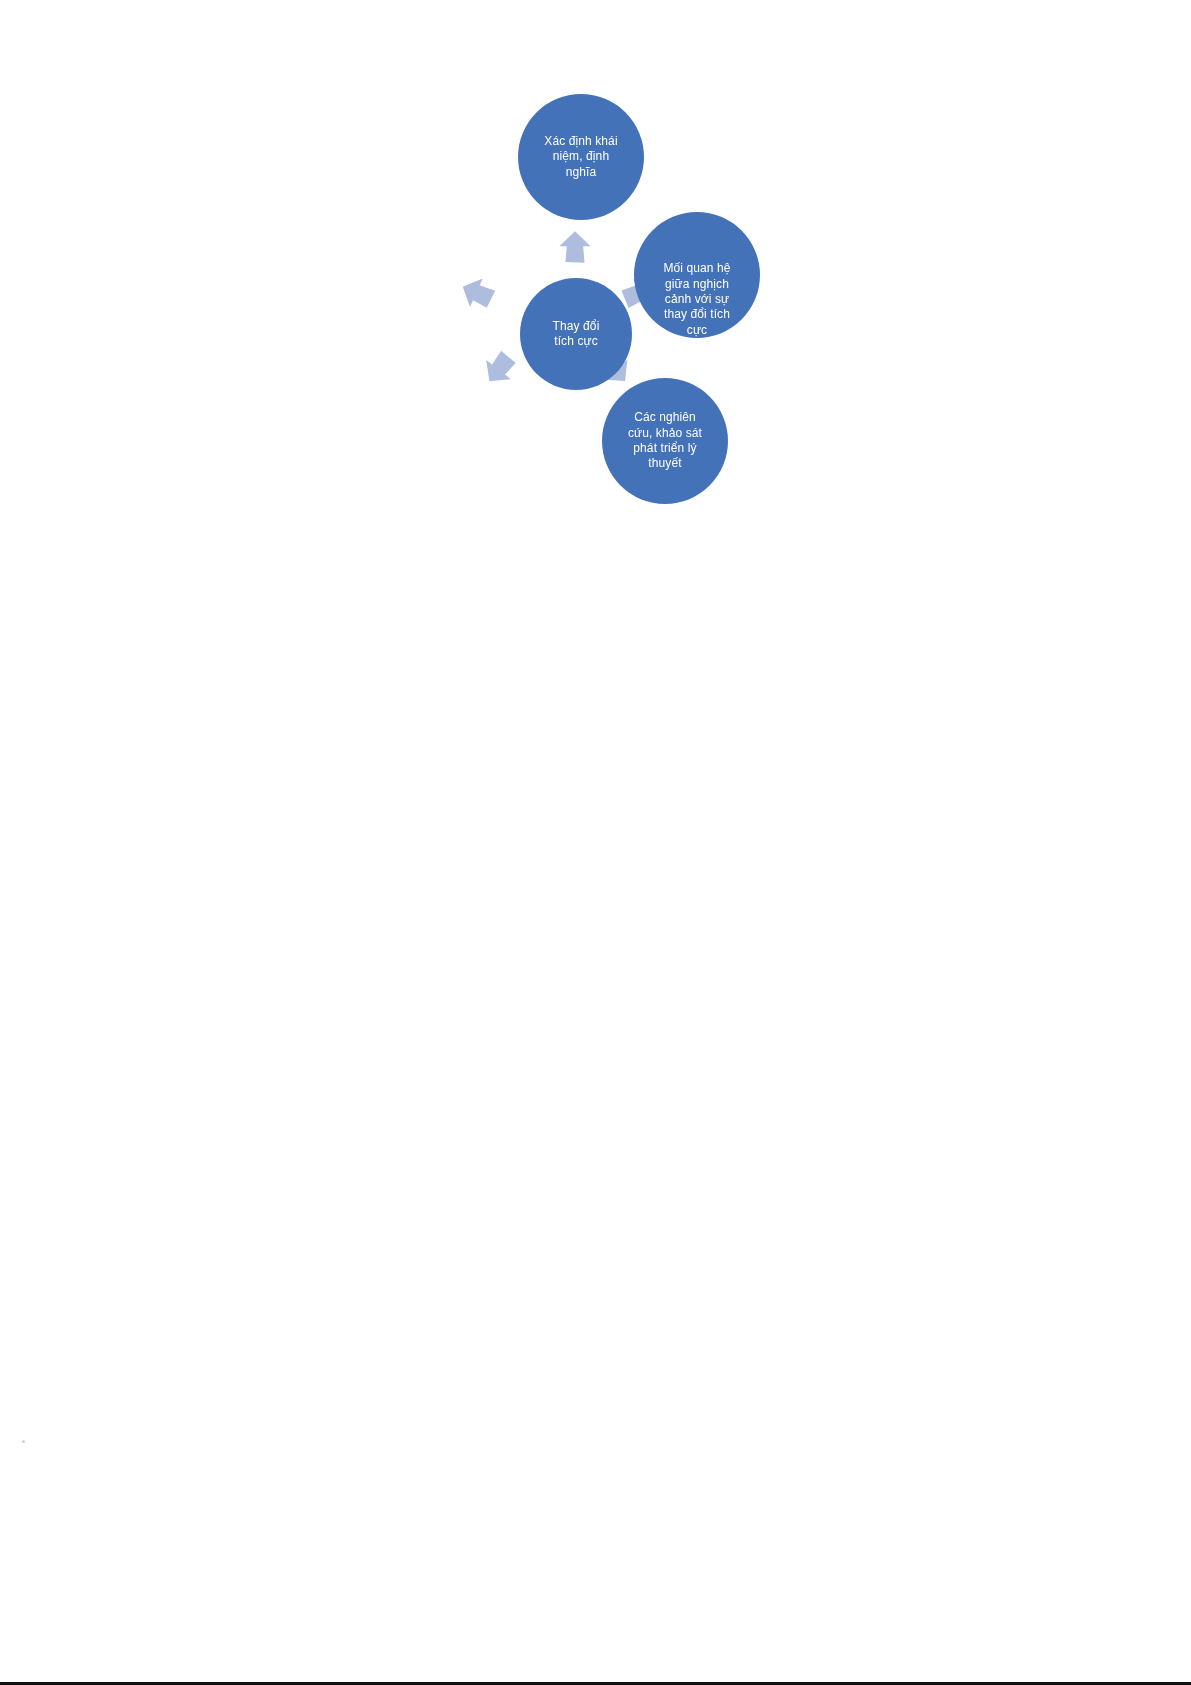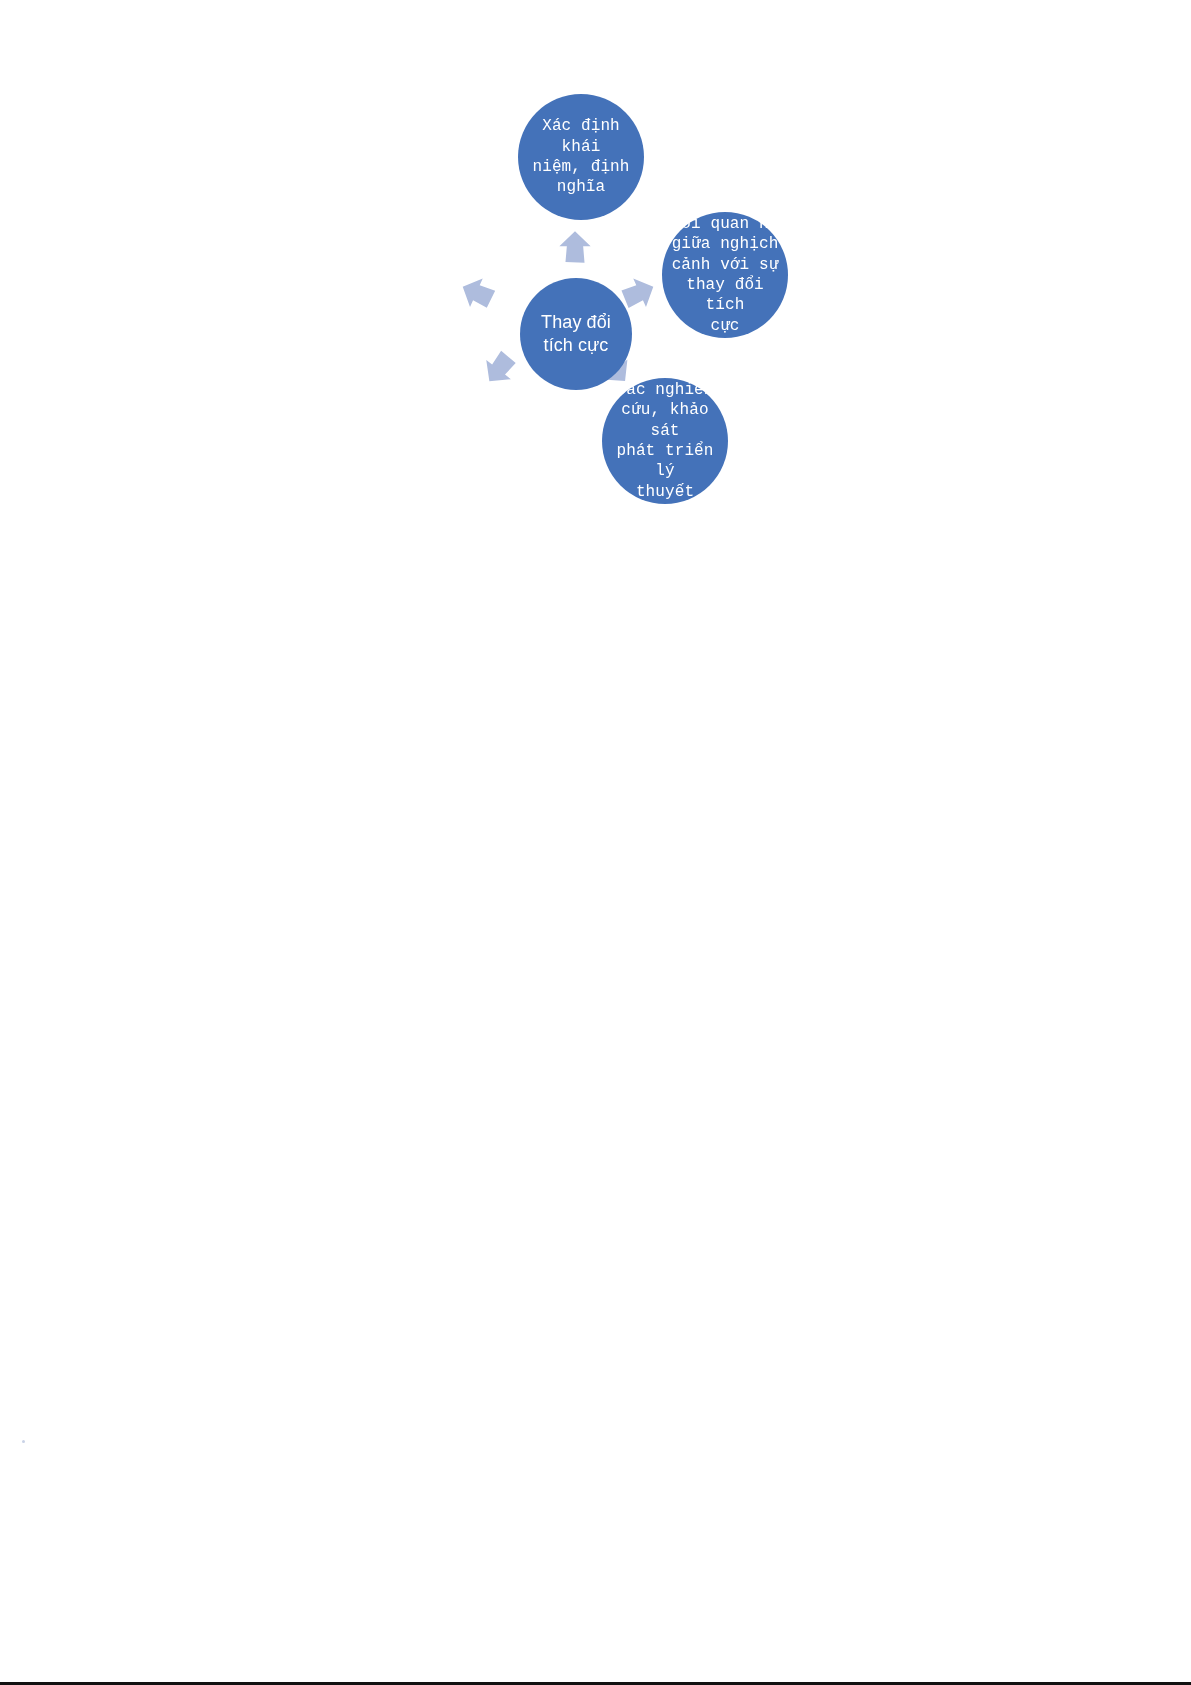--- a/index.html
+++ b/index.html
@@ -70,35 +70,34 @@
   }
 
   
   .node-center {
     left: 190px;
     top: 198px;
     width: 112px;
     height: 112px;
   }
   .node-center .node-label {
-    font-size: 18px;
+    font-size: 12px;
   }
 
   
   .node-outer {
     width: 126px;
     height: 126px;
   }
   .node-outer .node-label {
-    font-size: 16px;
-    font-family: Liberation Mono, monospace;
+    font-size: 12px;
   }
 
   .node-top        { left: 188px; top: 14px;  }
-  .node-right      { left: 332px; top: 132px; }
+  .node-right      { left: 304px; top: 132px; align-items: flex-end; }
   .node-bottomright{ left: 272px; top: 298px; align-items: center; }
   .node-bottomleft { left: 88px;  top: 298px; }
   .node-left       { left: 32px;  top: 132px; }
 
   
   .arrow {
     position: absolute;
     width: 34px;
     height: 34px;
   }

